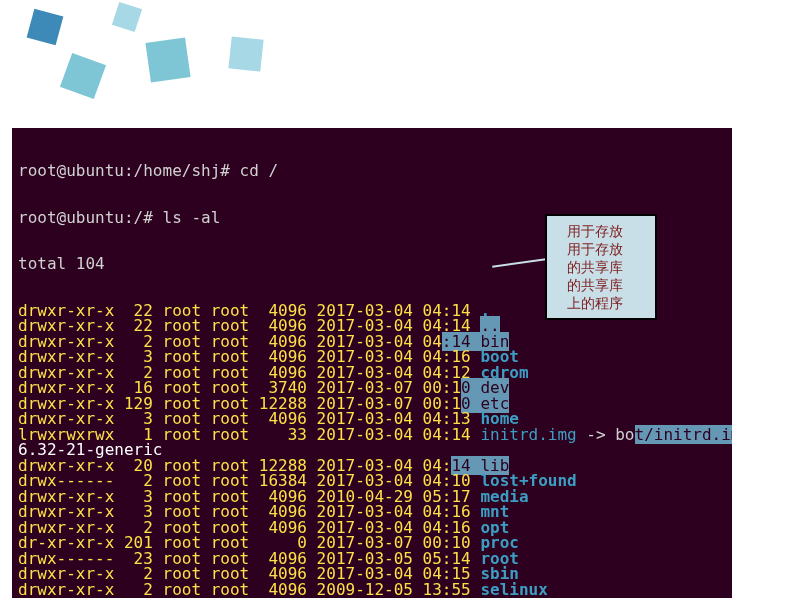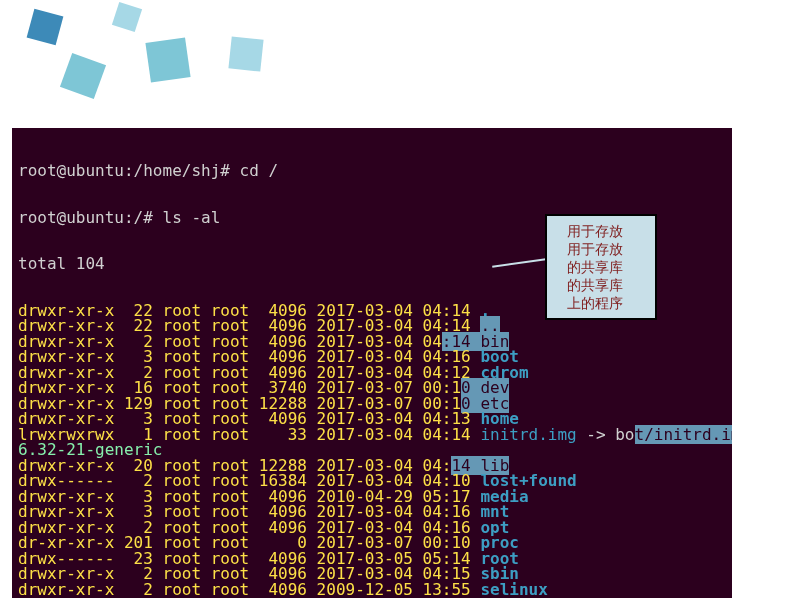--- a/index.html
+++ b/index.html
@@ -23,21 +23,21 @@
       font-size: 16px;
       line-height: 15.5px;
       color: #d0d0d0;
       padding: 4px 6px;
       white-space: pre;
       overflow: hidden;
     }
     .perm { color: #fde047; }
     .dirname { color: #3d9ec3; font-weight: bold; }
     .linkname { color: #3d9ec3; margin-top: 16px; }
-    .wrap { color: #86efac; }
+    .wrap { color: #ffffff; }
     .highlight { background: #6598b5; color: #2c001e; }
     
     .callout {
       position: absolute;
       top: 214px;
       left: 545px;
       width: 112px;
       background: #c8dfe8;
       border: 2px solid #000000;
       padding: 6px 20px;

